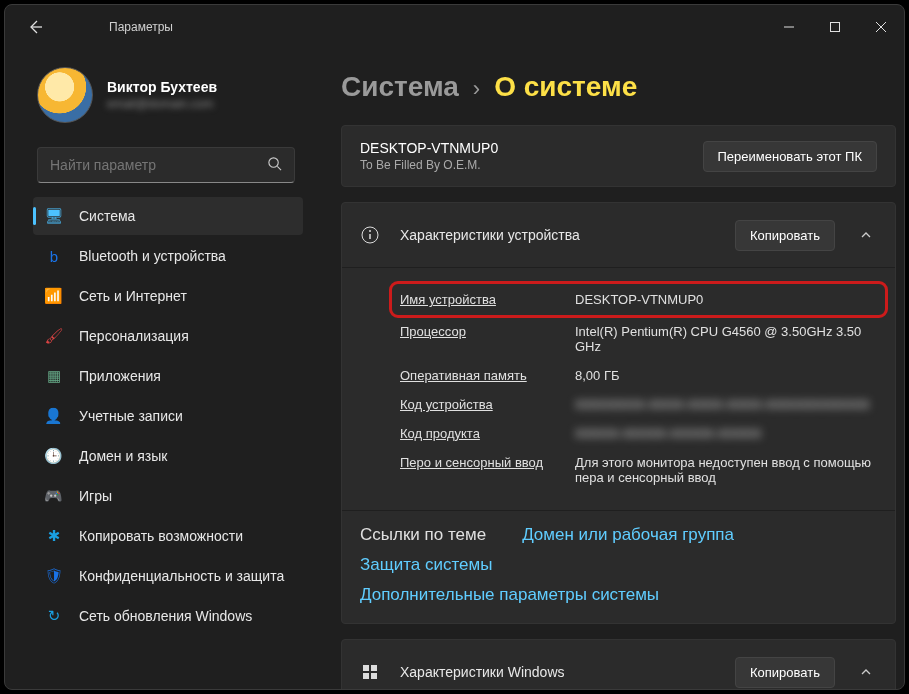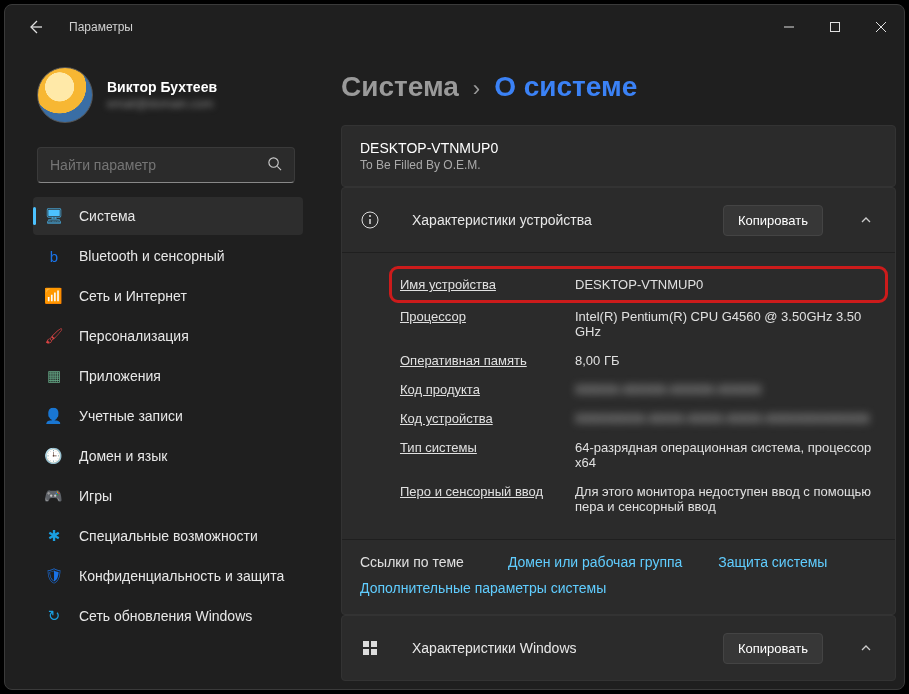--- a/index.html
+++ b/index.html
@@ -1,19 +1,19 @@
 <!DOCTYPE html>
 <html><head>
 <meta charset="utf-8">
 <style>
   * { box-sizing: border-box; margin: 0; padding: 0; font-family: "Segoe UI", Arial, sans-serif; }
   body { background: #000; width: 909px; height: 694px; overflow: hidden; }
   .window { width: 901px; height: 686px; margin: 4px; background: #1f1f1f; border: 1px solid #3a3a3a; border-radius: 8px; display: flex; flex-direction: column; color: #e8e8e8; position: relative; }
   
-  .titlebar { height: 44px; display: flex; align-items: center; padding: 0 0 0 14px; }
+  .titlebar { height: 44px; display: flex; align-items: center; padding: 0 0 0 14px; gap: 40px; }
   .back { width: 32px; height: 32px; display: flex; align-items: center; justify-content: center; color: #e0e0e0; cursor: pointer; border-radius: 4px; }
   .title { margin-left: 18px; font-size: 12px; color: #d0d0d0; }
   .winbtns { margin-left: auto; display: flex; }
   .winbtn { width: 46px; height: 44px; display: flex; align-items: center; justify-content: center; color: #e0e0e0; }
   
   .body { flex: 1; display: flex; overflow: hidden; }
   .sidebar { width: 310px; padding: 10px 6px 0 10px; display: flex; flex-direction: column; }
   .userblock { display: flex; align-items: center; padding: 8px 8px 16px 22px; gap: 14px; }
   .avatar { width: 56px; height: 56px; border-radius: 50%; background: radial-gradient(circle at 40% 35%, #ffe9a8 0 30%, #f7b733 31% 55%, #3a6ea5 56% 100%); border: 1px solid #555; }
   .uname { font-size: 14px; font-weight: 600; color: #fff; }
@@ -25,38 +25,38 @@
   .navitem { height: 38px; display: flex; align-items: center; gap: 16px; padding: 0 10px 0 12px; border-radius: 4px; font-size: 14px; color: #e8e8e8; cursor: pointer; position: relative; }
   .navitem.active { background: #2d2d2d; }
   .navitem.active::before { content: ""; position: absolute; left: 0; top: 10px; bottom: 10px; width: 3px; background: #4cc2ff; border-radius: 2px; }
   .nicon { width: 18px; height: 18px; display: flex; align-items: center; justify-content: center; font-size: 15px; }
   .main { flex: 1; padding: 0 8px 0 26px; overflow-y: auto; }
   .main::-webkit-scrollbar { width: 4px; }
   .main::-webkit-scrollbar-thumb { background: #555; border-radius: 2px; }
   .breadcrumb { display: flex; align-items: baseline; gap: 14px; padding: 22px 0 22px 0; }
   .bc-parent { font-size: 28px; font-weight: 600; color: #9a9a9a; }
   .bc-sep { font-size: 22px; color: #9a9a9a; }
-  .bc-current { font-size: 28px; font-weight: 600; color: #3b82f6; }
-  .card { background: #2b2b2b; border: 1px solid #333; border-radius: 4px; margin-bottom: 0; }
+  .bc-current { font-size: 28px; font-weight: 600; color: #fde047; }
+  .card { background: #2b2b2b; border: 1px solid #333; border-radius: 4px; margin-bottom: 15px; }
   .toprow { display: flex; align-items: center; padding: 14px 18px; gap: 18px; }
   .toprow .names { flex: 1; }
   .devname { font-size: 14px; color: #fff; }
   .oem { font-size: 12px; color: #aaa; margin-top: 2px; }
   .btn { background: #373737; border: 1px solid #444; color: #fff; font-size: 13px; padding: 7px 14px; border-radius: 4px; cursor: pointer; }
-  .expander { height: 64px; display: flex; align-items: center; padding: 0 18px; gap: 32px; }
+  .expander { height: 64px; display: flex; align-items: center; padding: 0 18px; gap: 20px; }
   .expicon { width: 20px; display: flex; justify-content: center; color: #ddd; }
   .explabel { flex: 1; font-size: 14px; }
   .chev { width: 22px; display: flex; justify-content: center; color: #ccc; }
   .panel { border-top: 1px solid #1f1f1f; padding: 16px 18px 18px 58px; }
   .row { display: flex; padding: 7px 0; font-size: 13px; align-items: flex-start; }
   .row .k { width: 175px; color: #e0e0e0; flex-shrink: 0; text-decoration: underline; }
   .row .v { color: #e0e0e0; flex: 1; }
   .row.hl { outline: 3px solid #cc1b1b; border-radius: 6px; padding: 8px 8px; margin: 0 -8px 2px -8px; }
   .blur { filter: blur(4px); color: #aaa; }
-  .links { border-top: 1px solid #1f1f1f; padding: 14px 18px 18px 18px; font-size: 14px; display: flex; flex-wrap: wrap; gap: 10px 36px; align-items: center; }
+  .links { border-top: 1px solid #1f1f1f; padding: 14px 18px 18px 18px; font-size: 17px; display: flex; flex-wrap: wrap; gap: 10px 28px; align-items: center; }
   .links .lbl { color: #e0e0e0; margin-right: 8px; }
   .links a { color: #60cdff; text-decoration: none; cursor: pointer; }
   .links .centered { width: 100%; text-align: left; }
 </style>
 </head>
 <body>
 
 <div class="window">
 
   <div class="titlebar">
@@ -105,21 +105,21 @@
             </svg>
         </span>
       </div>
       <div class="nav" id="nav">
           <div class="navitem active">
             <span class="nicon" style="color:#4cc2ff">🖥</span>
             <span>Система</span>
           </div>
           <div class="navitem">
             <span class="nicon" style="color:#1a73e8">b</span>
-            <span>Bluetooth и сенсорный</span>
+            <span>Bluetooth и устройства</span>
           </div>
           <div class="navitem">
             <span class="nicon" style="color:#00b7c3">📶</span>
             <span>Сеть и Интернет</span>
           </div>
           <div class="navitem">
             <span class="nicon" style="color:#d44">🖌</span>
             <span>Персонализация</span>
           </div>
           <div class="navitem">
@@ -133,21 +133,21 @@
           <div class="navitem">
             <span class="nicon" style="color:#1a73e8">🕒</span>
             <span>Домен и язык</span>
           </div>
           <div class="navitem">
             <span class="nicon" style="color:#888">🎮</span>
             <span>Игры</span>
           </div>
           <div class="navitem">
             <span class="nicon" style="color:#1a9fe0">✱</span>
-            <span>Специальные возможности</span>
+            <span>Копировать возможности</span>
           </div>
           <div class="navitem">
             <span class="nicon" style="color:#1a73e8">🛡</span>
             <span>Конфиденциальность и защита</span>
           </div>
           <div class="navitem">
             <span class="nicon" style="color:#1a9fe0">↻</span>
             <span>Сеть обновления Windows</span>
           </div>
         </div>
@@ -159,20 +159,21 @@
         <span class="bc-sep">›</span>
         <span class="bc-current">О системе</span>
       </div>
 
       <div class="card">
         <div class="toprow">
           <div class="names">
             <div class="devname">DESKTOP-VTNMUP0</div>
             <div class="oem">To Be Filled By O.E.M.</div>
           </div>
+          <button class="btn">Переименовать этот ПК</button>
         </div>
       </div>
 
       <div class="card">
         <div class="expander">
           <span class="expicon">
             <svg width="18" height="18" viewBox="0 0 18 18">
                 <circle cx="9" cy="9" r="8" stroke="currentColor" fill="none"></circle>
                 <line x1="9" y1="8" x2="9" y2="13" stroke="currentColor" stroke-width="1.5"></line>
                 <circle cx="9" cy="5" r="1" fill="currentColor"></circle>
@@ -193,30 +194,26 @@
             </div>
             <div class="row">
               <div class="k">Процессор</div>
               <div class="v ">Intel(R) Pentium(R) CPU G4560 @ 3.50GHz   3.50 GHz</div>
             </div>
             <div class="row">
               <div class="k">Оперативная память</div>
               <div class="v ">8,00 ГБ</div>
             </div>
             <div class="row">
+              <div class="k">Код устройства</div>
+              <div class="v blur">XXXXXXXX-XXXX-XXXX-XXXX-XXXXXXXXXXXX</div>
+            </div>
+            <div class="row">
               <div class="k">Код продукта</div>
               <div class="v blur">XXXXX-XXXXX-XXXXX-XXXXX</div>
-            </div>
-            <div class="row">
-              <div class="k">Код устройства</div>
-              <div class="v blur">XXXXXXXX-XXXX-XXXX-XXXX-XXXXXXXXXXXX</div>
-            </div>
-            <div class="row">
-              <div class="k">Тип системы</div>
-              <div class="v ">64-разрядная операционная система, процессор x64</div>
             </div>
             <div class="row">
               <div class="k">Перо и сенсорный ввод</div>
               <div class="v ">Для этого монитора недоступен ввод с помощью пера и сенсорный ввод</div>
             </div>
           </div>
         <div class="links">
           <span class="lbl">Ссылки по теме</span>
           <a>Домен или рабочая группа</a>
           <a>Защита системы</a>

